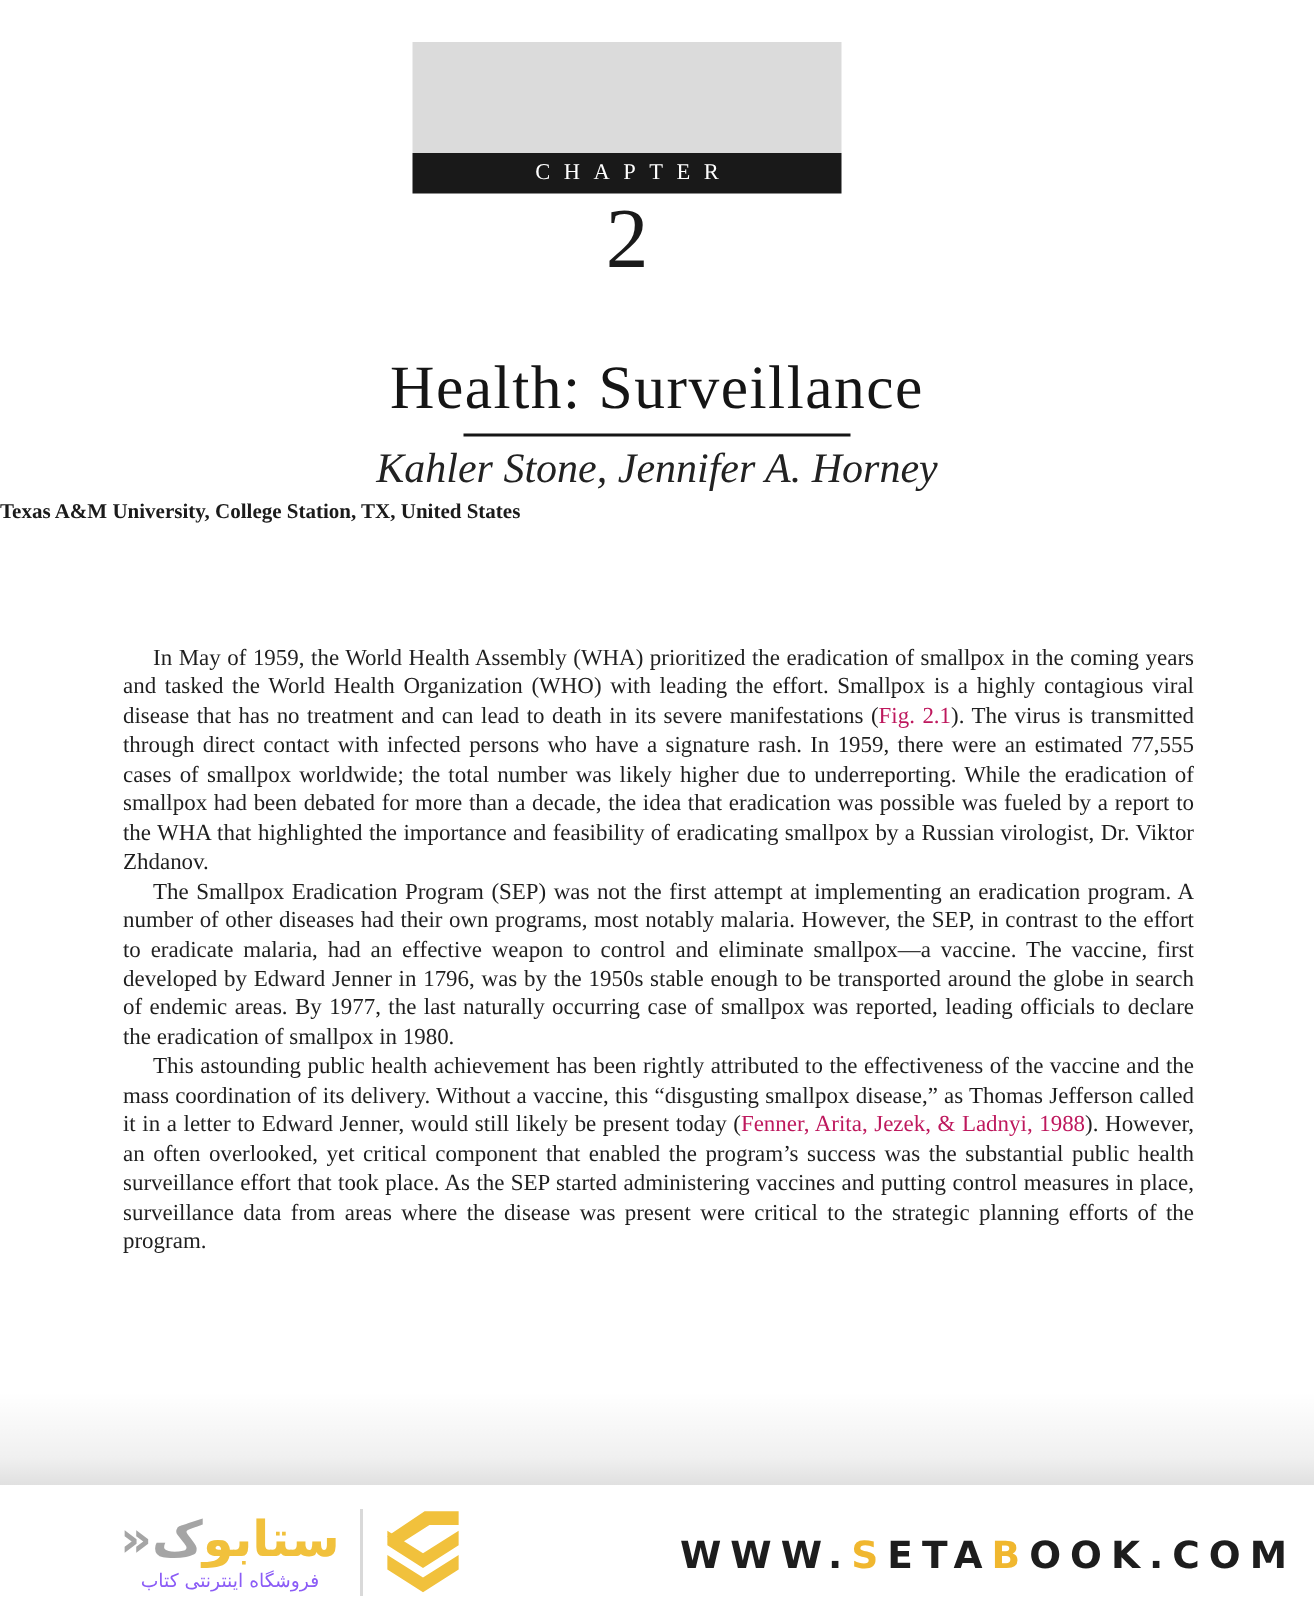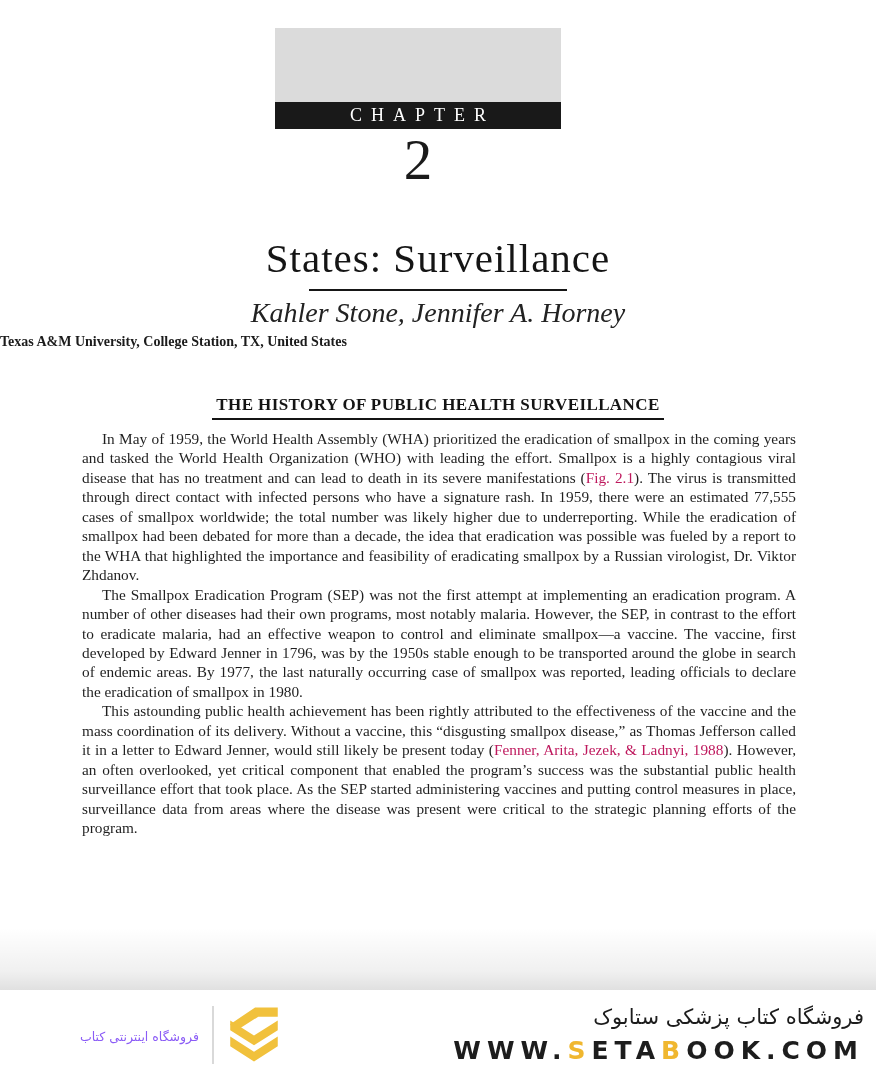--- a/index.html
+++ b/index.html
@@ -14,21 +14,21 @@
   .page::after {
     content:""; position:absolute; left:0; right:0; bottom:0; height:62px;
     background:linear-gradient(180deg, rgba(0,0,0,0) 0%, rgba(0,0,0,0.06) 70%, rgba(0,0,0,0.12) 100%);
     pointer-events:none;
   }
   .chapter-block { position:absolute; left:275px; top:28px; width:286px; }
   .chapter-gray  { height:74px; background:#dbdbdb; }
   .chapter-band  {
     height:27px; background:#191919; color:#ffffff;
     display:flex; align-items:center; justify-content:center;
-    font-size:18px; letter-spacing:9px; padding-left:9px;
+    font-size:15px; letter-spacing:9px; padding-left:9px;
   }
   .chapter-number {
     position:absolute; left:275px; top:130px; width:286px;
     text-align:center; font-size:57px; line-height:60px; color:#1a1a1a;
   }
   .title {
     position:absolute; left:0; top:234px; width:876px;
     text-align:center; font-size:41px; font-weight:400; letter-spacing:1px; color:#151515;
   }
   .title-rule {
@@ -81,50 +81,47 @@
 <div class="canvas">
 
   <div class="page">
 
     <div class="chapter-block">
       <div class="chapter-gray"></div>
       <div class="chapter-band">CHAPTER</div>
     </div>
     <div class="chapter-number">2</div>
 
-    <h1 class="title">States: Surveillance</h1>
+    <h1 class="title">Health: Surveillance</h1>
     <div class="title-rule"></div>
 
     <div class="authors">Kahler Stone, Jennifer A. Horney</div>
     <div class="affiliation">Texas A&amp;M University, College Station, TX, United States</div>
 
-    <h2 class="section-heading">
-      <span>THE HISTORY OF PUBLIC HEALTH SURVEILLANCE</span>
-    </h2>
 
     <div class="body-text">
       <p class="body-para"><span>In May of 1959, the World Health Assembly (WHA) prioritized the eradication of small­pox in the coming years and tasked the World Health Organization (WHO) with leading the effort. Smallpox is a highly contagious viral disease that has no treatment and can lead to death in its severe manifestations (</span><span class="ref-link">Fig. 2.1</span><span>). The virus is transmitted through direct contact with infected persons who have a signature rash. In 1959, there were an estimated 77,555 cases of smallpox worldwide; the total number was likely higher due to underre­porting. While the eradication of smallpox had been debated for more than a decade, the idea that eradication was possible was fueled by a report to the WHA that highlighted the importance and feasibility of eradicating smallpox by a Russian virologist, Dr. Viktor Zhdanov.</span></p>
       <p class="body-para"><span>The Smallpox Eradication Program (SEP) was not the first attempt at implementing an eradication program. A number of other diseases had their own programs, most notably malaria. However, the SEP, in contrast to the effort to eradicate malaria, had an effective weapon to control and eliminate smallpox—a vaccine. The vaccine, first developed by Edward Jenner in 1796, was by the 1950s stable enough to be transported around the globe in search of endemic areas. By 1977, the last naturally occurring case of smallpox was reported, leading officials to declare the eradication of smallpox in 1980.</span></p>
       <p class="body-para"><span>This astounding public health achievement has been rightly attributed to the effectiveness of the vaccine and the mass coordination of its delivery. Without a vaccine, this “disgusting smallpox disease,” as Thomas Jefferson called it in a letter to Edward Jenner, would still likely be present today (</span><span class="ref-link">Fenner, Arita, Jezek, &amp; Ladnyi, 1988</span><span>). However, an often overlooked, yet critical component that enabled the program’s success was the substantial public health surveillance effort that took place. As the SEP started administering vaccines and putting con­trol measures in place, surveillance data from areas where the disease was present were crit­ical to the strategic planning efforts of the program.</span></p>
     </div>
   </div>
 
   <div class="footer">
     <div class="footer-left">
       <div class="wordmark">
+        <div class="wordmark-main"><span class="fa-yellow">ستابو</span><span class="fa-gray">ک«</span></div>
         <div class="wordmark-tagline">فروشگاه اینترنتی کتاب</div>
       </div>
       <div class="footer-divider"></div>
       <div class="emblem">
         <svg width="54" height="60" viewBox="0 0 100 110" xmlns="http://www.w3.org/2000/svg">
           <path d="M52 4 L94 4 L94 21 L58 21 L14 49 L6 35 Z" fill="#f1c13c"></path>
           <path d="M6 28 L50 56 L94 28 L94 46 L50 74 L6 46 Z" fill="#f1c13c"></path>
           <path d="M6 58 L50 86 L94 58 L94 76 L50 104 L6 76 Z" fill="#f1c13c"></path>
         </svg>
       </div>
     </div>
     <div class="footer-right">
-      <div class="store-line-fa">فروشگاه کتاب پزشکی ستابوک</div>
       <div class="url-line"><span class="u-dark">WWW.</span><span class="u-yellow">S</span><span class="u-dark">ETA</span><span class="u-yellow">B</span><span class="u-dark">OOK.COM</span></div>
     </div>
   </div>
 
 </div>
 
 </body></html>

